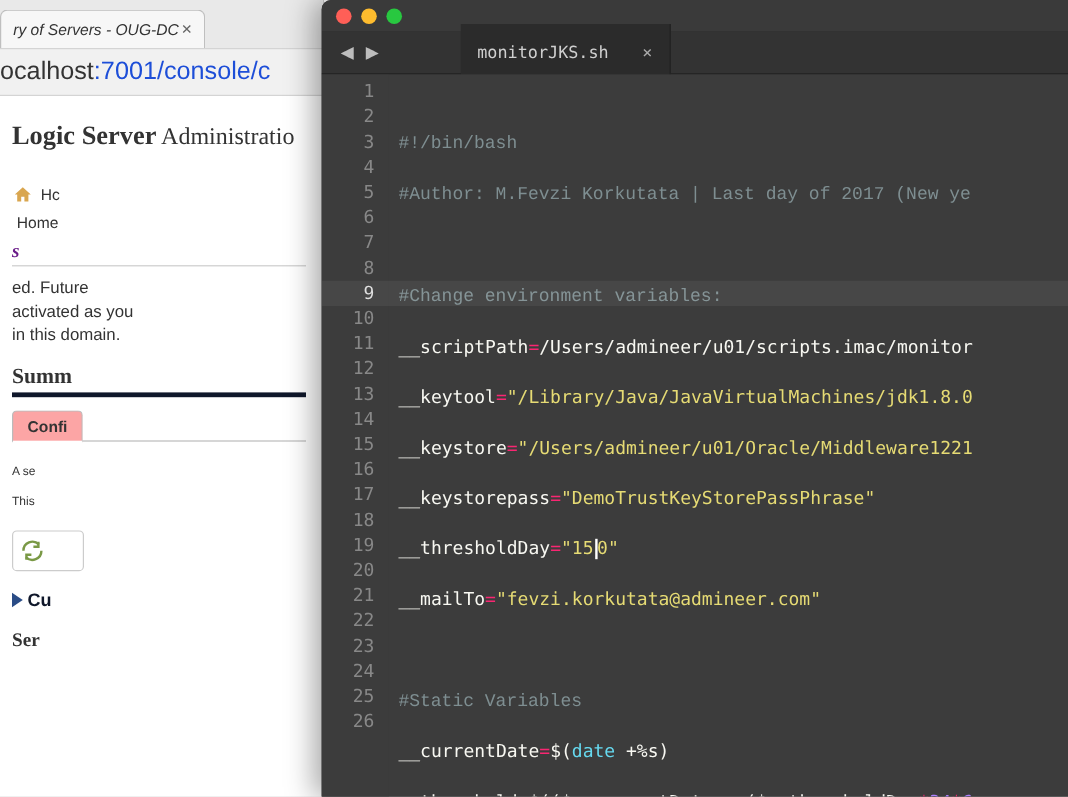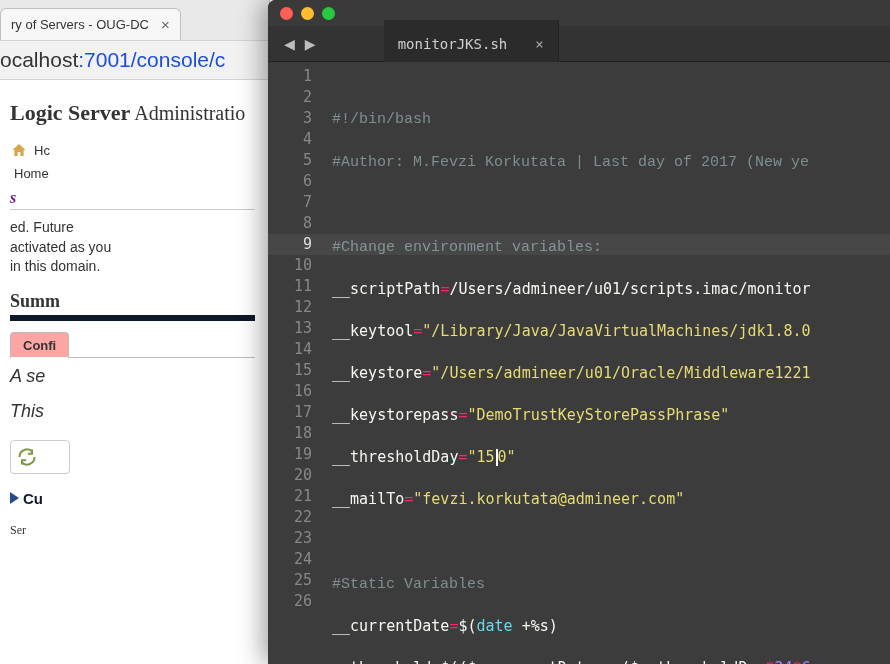--- a/index.html
+++ b/index.html
@@ -1,44 +1,44 @@
 <!DOCTYPE html>
 <html><head>
 <meta charset="utf-8">
 <style>
 * { margin:0; padding:0; box-sizing:border-box; }
 body { width:890px; height:664px; overflow:hidden; font-family:Arial,Helvetica,sans-serif; background:#fff; position:relative; }
 
 
 .browser { position:absolute; left:-180px; top:0; width:450px; height:664px; background:#fff; border-right:1px solid #ccc; }
 .browser-tabbar { height:40px; background:#e9e9e9; display:flex; align-items:flex-end; padding-left:180px; }
-.browser-tab { background:#f7f7f7; height:32px; border-radius:6px 6px 0 0; border:1px solid #bfbfbf; border-bottom:none; padding:6px 10px; font-size:13px; color:#333; display:flex; align-items:center; gap:12px; }
+.browser-tab { background:#f7f7f7; height:32px; border-radius:6px 6px 0 0; border:1px solid #bfbfbf; border-bottom:none; padding:6px 10px; font-size:13px; color:#333; display:flex; align-items:center; gap:2px;font-style:italic; }
 .browser-tab .x { color:#666; font-size:15px; cursor:pointer; }
 .addr { height:40px; background:#f1f1f1; border-top:1px solid #d4d4d4; border-bottom:1px solid #d4d4d4; display:flex; align-items:center; padding-left:180px; }
 .addr-text { font-size:21px; color:#333; white-space:nowrap; overflow:hidden; }
 .addr-text .dim { color:#1d4ed8; }
 .page { padding:20px 14px 0 190px; font-size:14px; color:#333; }
 .page h2 { font-family:"Times New Roman",serif; font-size:22px; font-weight:bold; display:inline; }
 .page .sub { font-family:"Times New Roman",serif; font-size:20px; }
-.breadcrumb { margin-top:16px; display:flex; align-items:center; gap:6px; font-size:13px; }
+.breadcrumb { margin-top:28px; display:flex; align-items:center; gap:6px; font-size:13px; }
 .home-icon { width:18px; height:16px; fill:#d9a64f; }
 .breadcrumb-sub { margin-top:8px; font-size:13px; color:#333; padding-left:4px; }
 .panel-title { font-family:"Times New Roman",serif; font-weight:bold; font-style:italic; font-size:16px; color:#6b1d8a; margin-top:8px; border-bottom:1px solid #ccc; padding-bottom:2px; }
 .panel-text { font-size:14px; line-height:1.4; margin-top:8px; }
-.summ { margin-top:14px; font-family:"Times New Roman",serif; font-weight:bold; font-size:18px; border-bottom:6px solid #0f172a; padding-bottom:3px; }
+.summ { margin-top:14px; font-family:"Times New Roman",serif; font-weight:bold; font-size:18px; border-bottom:4px solid #0f172a; padding-bottom:3px; }
 .tab-row { margin-top:10px; }
 .wltab { display:inline-block; padding:5px 12px 4px; border:1px solid #bbb; border-bottom:2px solid #fff; border-radius:4px 4px 0 0; background:#fca5a5; font-weight:bold; font-size:13px; position:relative; top:1px; }
 .tab-underline { border-bottom:1px solid #bbb; margin-top:-1px; }
-.desc { margin-top:8px; font-size:18px;font-style:italic; }
+.desc { margin-top:20px; font-size:10px; }
 .desc p { margin-bottom:14px; }
 .toolbar { margin-top:18px; border:1px solid #ccc; border-radius:4px; padding:6px; display:flex; gap:3px; width:60px; }
 .refresh-icon { width:20px; height:20px; }
 .cat-row { margin-top:16px; font-size:15px; font-weight:bold; color:#0f172a; display:flex; align-items:center; gap:4px; }
 .tri { width:0;height:0;border-top:6px solid transparent;border-bottom:6px solid transparent;border-left:9px solid #2a4c86; }
-.ser { margin-top:16px; font-family:"Times New Roman",serif; font-weight:normal; font-size:12px; }
+.ser { margin-top:16px; font-family:"Times New Roman",serif; font-weight:bold; font-size:16px; }
 
 
 .editor { position:absolute; left:268px; top:0; width:622px; height:664px; background:#2f2f2f; border-top-left-radius:8px; box-shadow:-6px 0 24px rgba(0,0,0,.35); overflow:hidden; display:flex; flex-direction:column; font-family:Menlo,Consolas,monospace; }
 .titlebar { height:26px; background:#3a3a3a; display:flex; align-items:center; padding-left:12px; gap:8px; }
 .tb-btn { width:13px; height:13px; border-radius:50%; }
 .tb-red{background:#ff5f57;} .tb-yel{background:#febc2e;} .tb-grn{background:#28c840;}
 .toolbar2 { height:36px; background:#333; display:flex; align-items:center; padding:0 16px; gap:10px; border-bottom:1px solid #222; }
 .arrow { color:#bdbdbd; font-size:18px; cursor:pointer; }
 .ed-tab { margin-left:58px; background:#2b2b2b; color:#cfcfcf; height:48px; display:flex; align-items:center; padding:0 14px; gap:28px; border-right:1px solid #222; font-size:14px; }
 .ed-tab .x { color:#aaa; cursor:pointer; }

